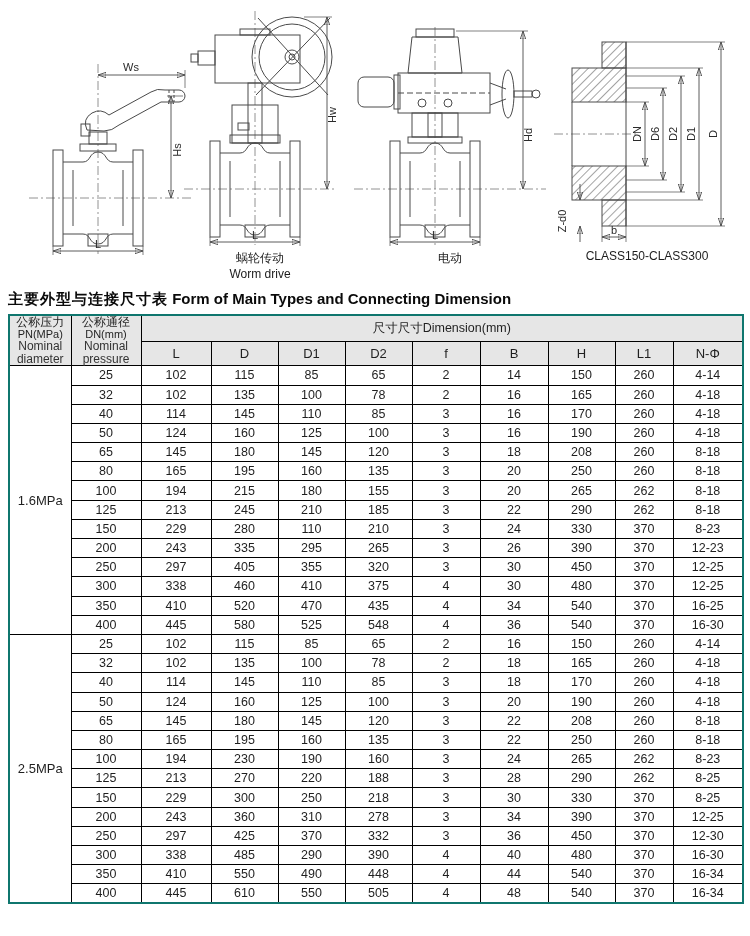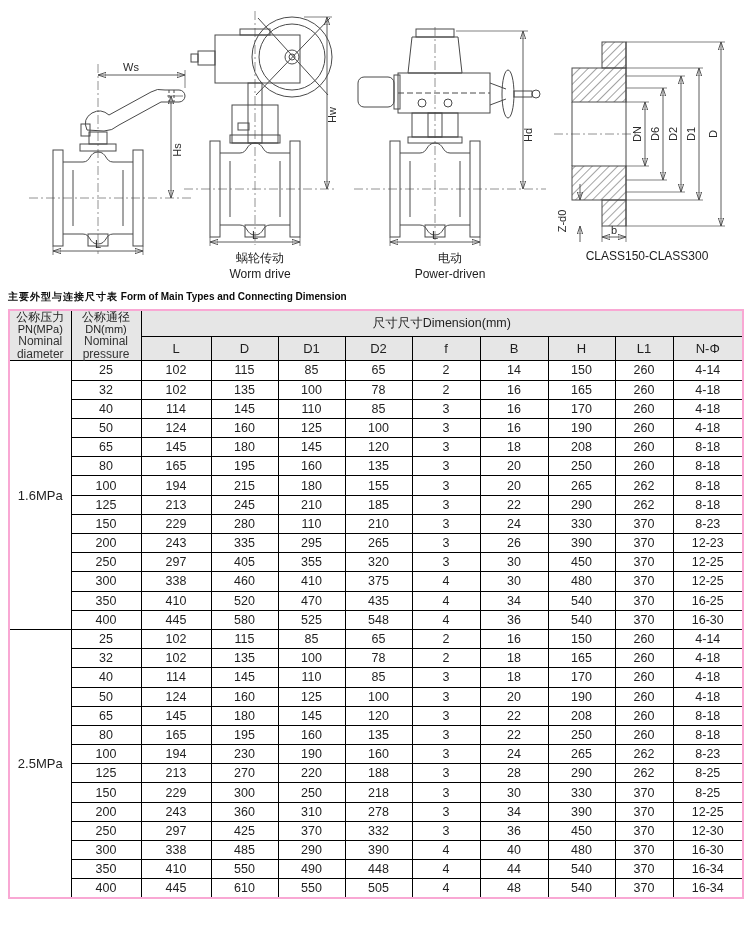--- a/index.html
+++ b/index.html
@@ -16,27 +16,27 @@
   .fig-caption { font-size: 12px; line-height: 1.3; color: #1c1c1c; margin-top: 1px; }
   svg path, svg line, svg rect, svg circle, svg ellipse, svg polygon {
     stroke: #4a4a4a; stroke-width: 1; fill: none;
   }
   svg .cl { stroke: #777; stroke-width: 0.8; stroke-dasharray: 9 3 2 3; }
   svg .dim { stroke: #4a4a4a; stroke-width: 0.9; }
   svg .ext { stroke: #4a4a4a; stroke-width: 0.7; }
   svg text { stroke: none; fill: #2a2a2a; font-size: 11px; font-family: "Liberation Sans", sans-serif; }
   svg .hatch-fill { fill: url(#hh4); }
   
-  .page-title { padding: 6px 0 5px 8px; font-weight: bold; font-size: 10px; color: #0a0a0a; }
+  .page-title { padding: 6px 0 5px 8px; font-weight: bold; font-size: 15px; color: #0a0a0a; }
   .page-title .zh { letter-spacing: 1px; }
   
   table.dims {
     margin-left: 8px; width: 734px;
     border-collapse: collapse; table-layout: fixed;
-    border: 2px solid #f9a8d4;
+    border: 2px solid #0f766e;
   }
   table.dims th, table.dims td {
     border: 1px solid #000; text-align: center; vertical-align: middle;
     padding: 0; color: #1f1f1f;
   }
   table.dims thead th { background: #e6e6e6; font-weight: normal; }
   th.hdr-main { line-height: 1.05; }
   th.hdr-main .zh { font-size: 12px; display: block; }
   th.hdr-main .code { font-size: 11px; display: block; }
   th.hdr-main .en { font-size: 12px; display: block; color: #333; }
@@ -200,21 +200,20 @@
       </g>
       <g>
         <line class="ext" x1="40" y1="212" x2="40" y2="221"></line>
         <line class="ext" x1="130" y1="212" x2="130" y2="221"></line>
         <line class="dim" x1="40" y1="217" x2="130" y2="217" marker-start="url(#ar3)" marker-end="url(#ar3)"></line>
         <text x="85" y="214" text-anchor="middle">L</text>
       </g>
     </svg>
     <div class="fig-caption">
       <div>电动</div>
-      <div>Power-driven</div>
     </div>
   </div>
 
   <div class="fig" style="left:552px; top:36px; width:190px;">
     <svg width="190" height="212" viewBox="0 0 190 212">
       <defs>
         <marker id="ar4" markerWidth="9" markerHeight="6" refX="9" refY="3" orient="auto-start-reverse">
           <path d="M0,0 L9,3 L0,6 Z" fill="#4a4a4a" stroke="none"></path>
         </marker>
         <pattern id="hh4" width="6" height="6" patternTransform="rotate(45)" patternUnits="userSpaceOnUse">

